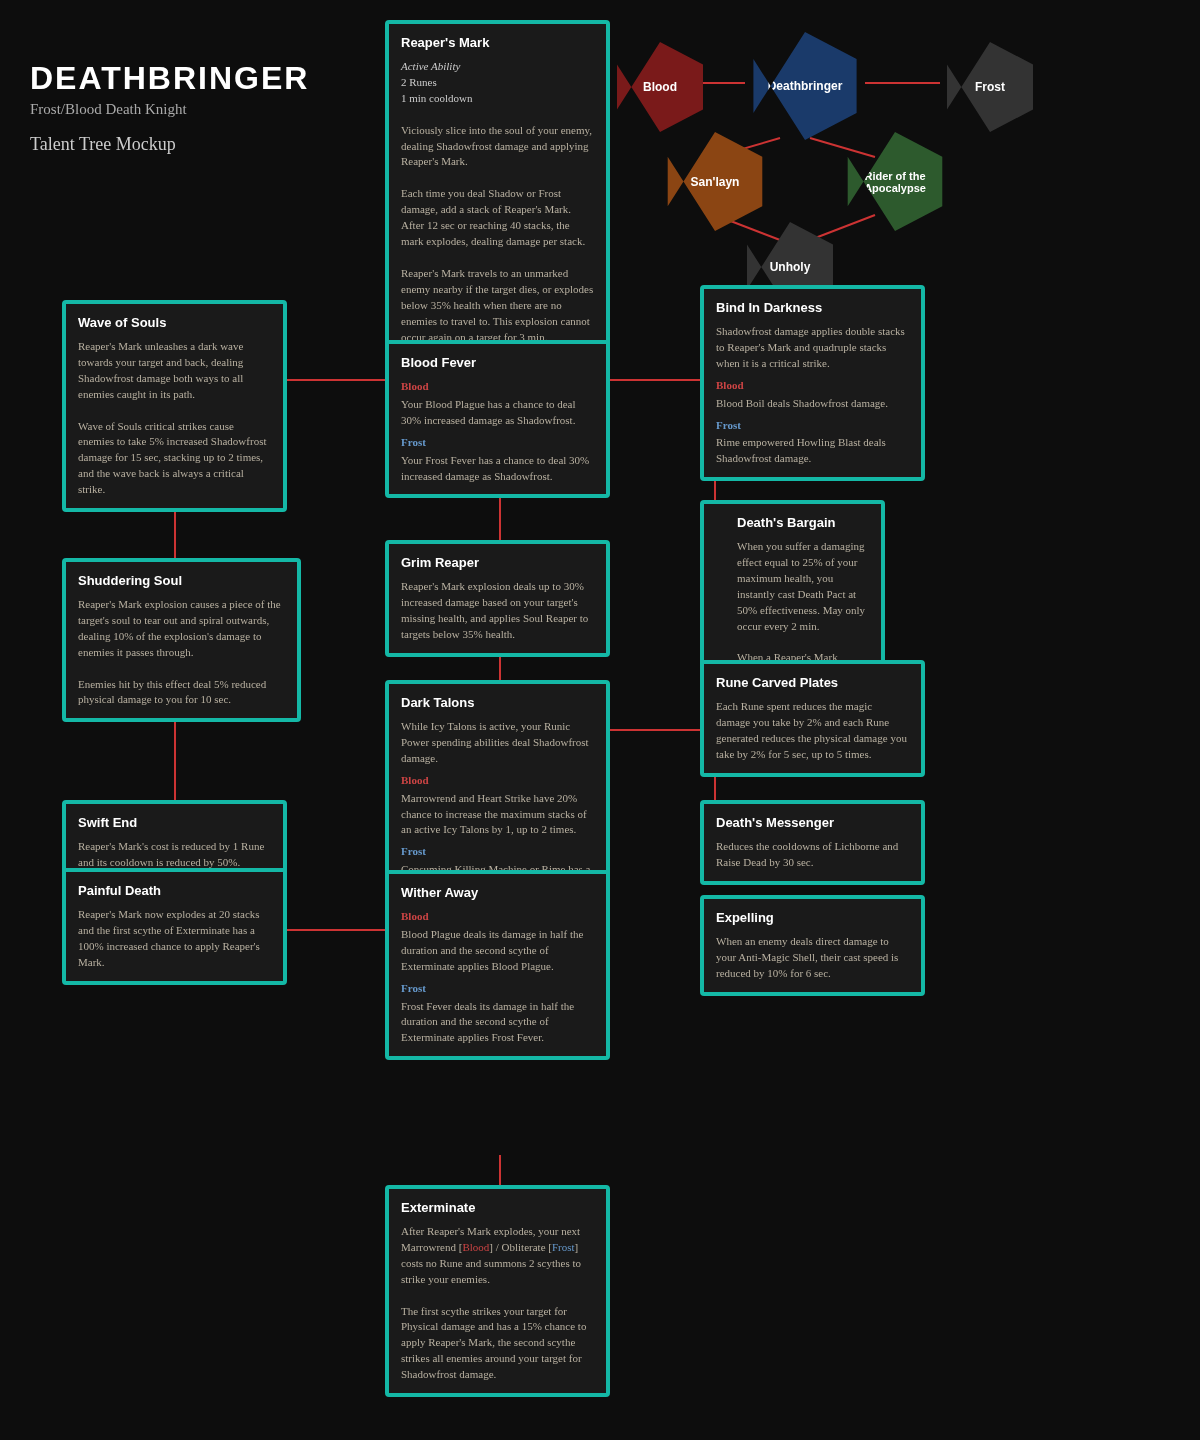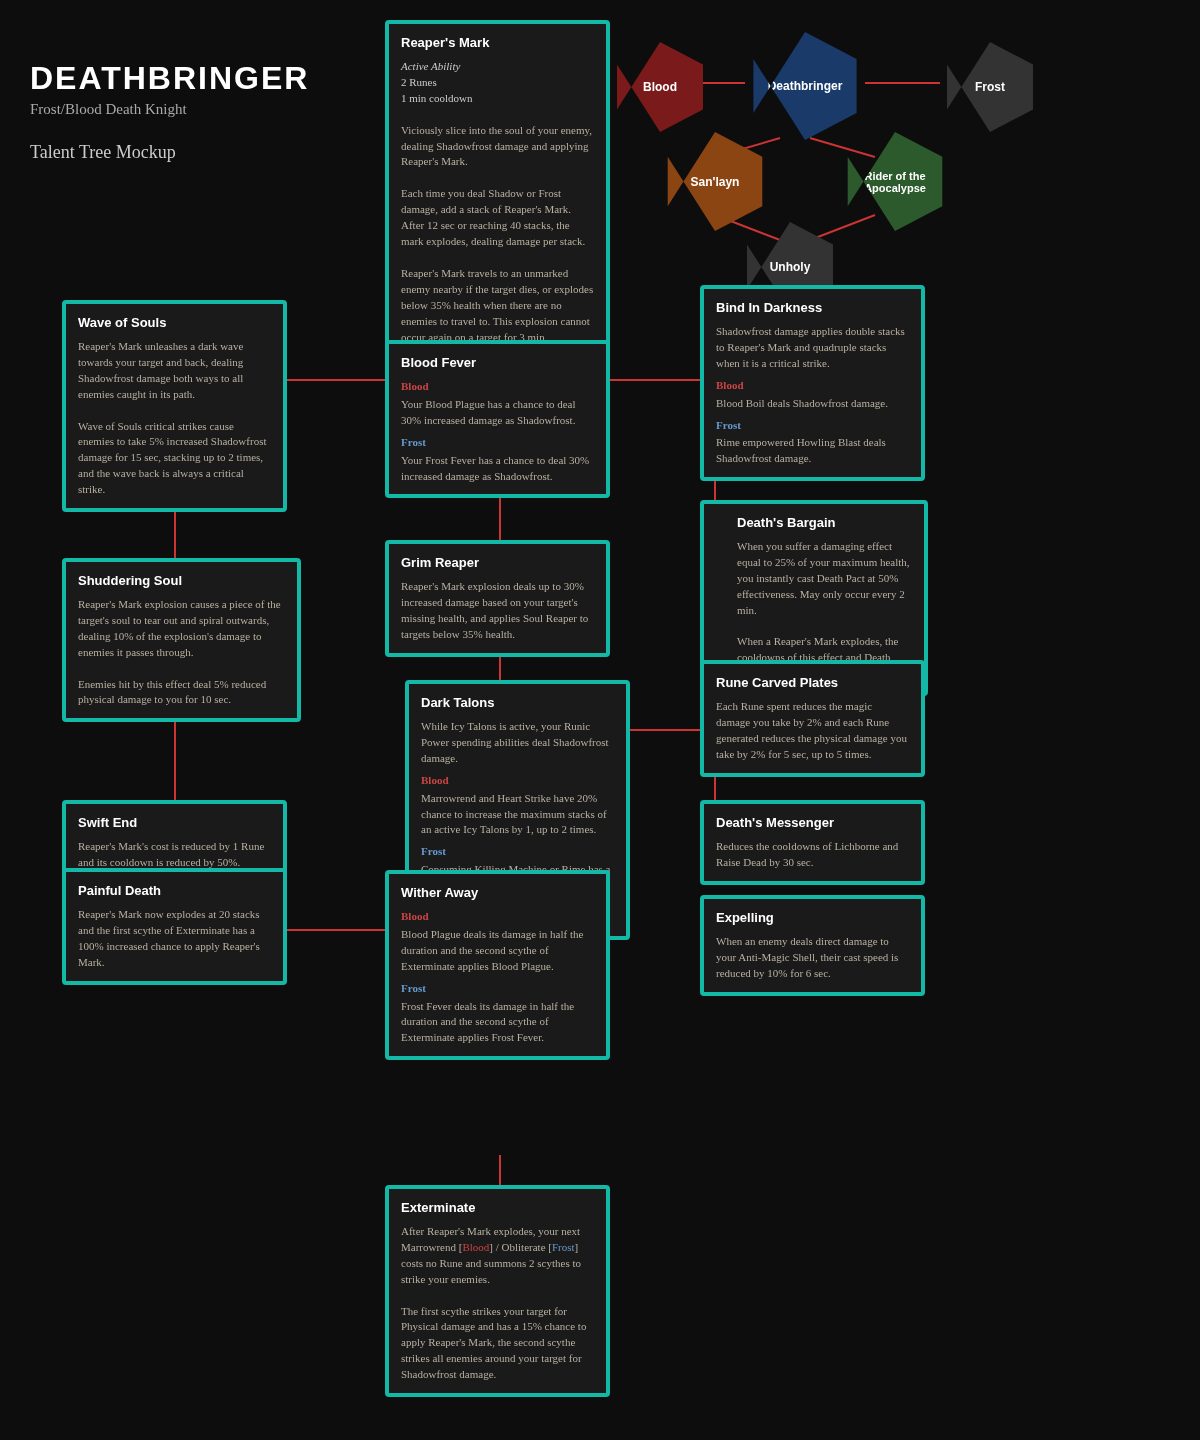--- a/index.html
+++ b/index.html
@@ -33,21 +33,21 @@
       font-family: 'Arial', sans-serif;
     }
     .title-sub {
       font-size: 15px;
       color: #aaa;
       margin-top: 4px;
     }
     .title-mockup {
       font-size: 18px;
       color: #ccc;
-      margin-top: 24px;
+      margin-top: 16px;
     }
 
     
     .talent-card {
       position: absolute;
       background: #1a1a1a;
       border: 4px solid #14b8a6;
       border-radius: 4px;
       padding: 10px 12px;
       font-size: 11px;
@@ -250,33 +250,33 @@
     <div class="desc">Reaper's Mark explosion causes a piece of the target's soul to tear out and spiral outwards, dealing 10% of the explosion's damage to enemies it passes through.</div>
     <br>
     <div class="desc">Enemies hit by this effect deal 5% reduced physical damage to you for 10 sec.</div>
   </div>
 
   <div class="talent-card" style="left:385px;top:540px;width:225px;">
     <div class="card-title">Grim Reaper</div>
     <div class="desc">Reaper's Mark explosion deals up to 30% increased damage based on your target's missing health, and applies Soul Reaper to targets below 35% health.</div>
   </div>
 
-  <div class="talent-card" style="left:700px;top:500px;width:228px;padding-left:33px;">
+  <div class="talent-card" style="left:700px;top:500px;width:185px;padding-left:33px;">
     <div class="card-title">Death's Bargain</div>
     <div class="desc">When you suffer a damaging effect equal to 25% of your maximum health, you instantly cast Death Pact at 50% effectiveness. May only occur every 2 min.</div>
     <br>
     <div class="desc">When a Reaper's Mark explodes, the cooldowns of this effect and Death Pact are reduced by 5 sec.</div>
   </div>
 
   <div class="talent-card" style="left:700px;top:660px;width:225px;">
     <div class="card-title">Rune Carved Plates</div>
     <div class="desc">Each Rune spent reduces the magic damage you take by 2% and each Rune generated reduces the physical damage you take by 2% for 5 sec, up to 5 times.</div>
   </div>
 
-  <div class="talent-card" style="left:385px;top:680px;width:225px;margin-left:20px;">
+  <div class="talent-card" style="left:385px;top:680px;width:225px;">
     <div class="card-title">Dark Talons</div>
     <div class="desc">While Icy Talons is active, your Runic Power spending abilities deal Shadowfrost damage.</div>
     <div class="card-label label-blood">Blood</div>
     <div class="desc">Marrowrend and Heart Strike have 20% chance to increase the maximum stacks of an active Icy Talons by 1, up to 2 times.</div>
     <div class="card-label label-frost">Frost</div>
     <div class="desc">Consuming Killing Machine or Rime has a 20% chance to increase the maximum stacks of an active Icy Talons by 1, up to 2 times.</div>
   </div>
 
   <div class="talent-card" style="left:62px;top:800px;width:225px;">
     <div class="card-title">Swift End</div>

